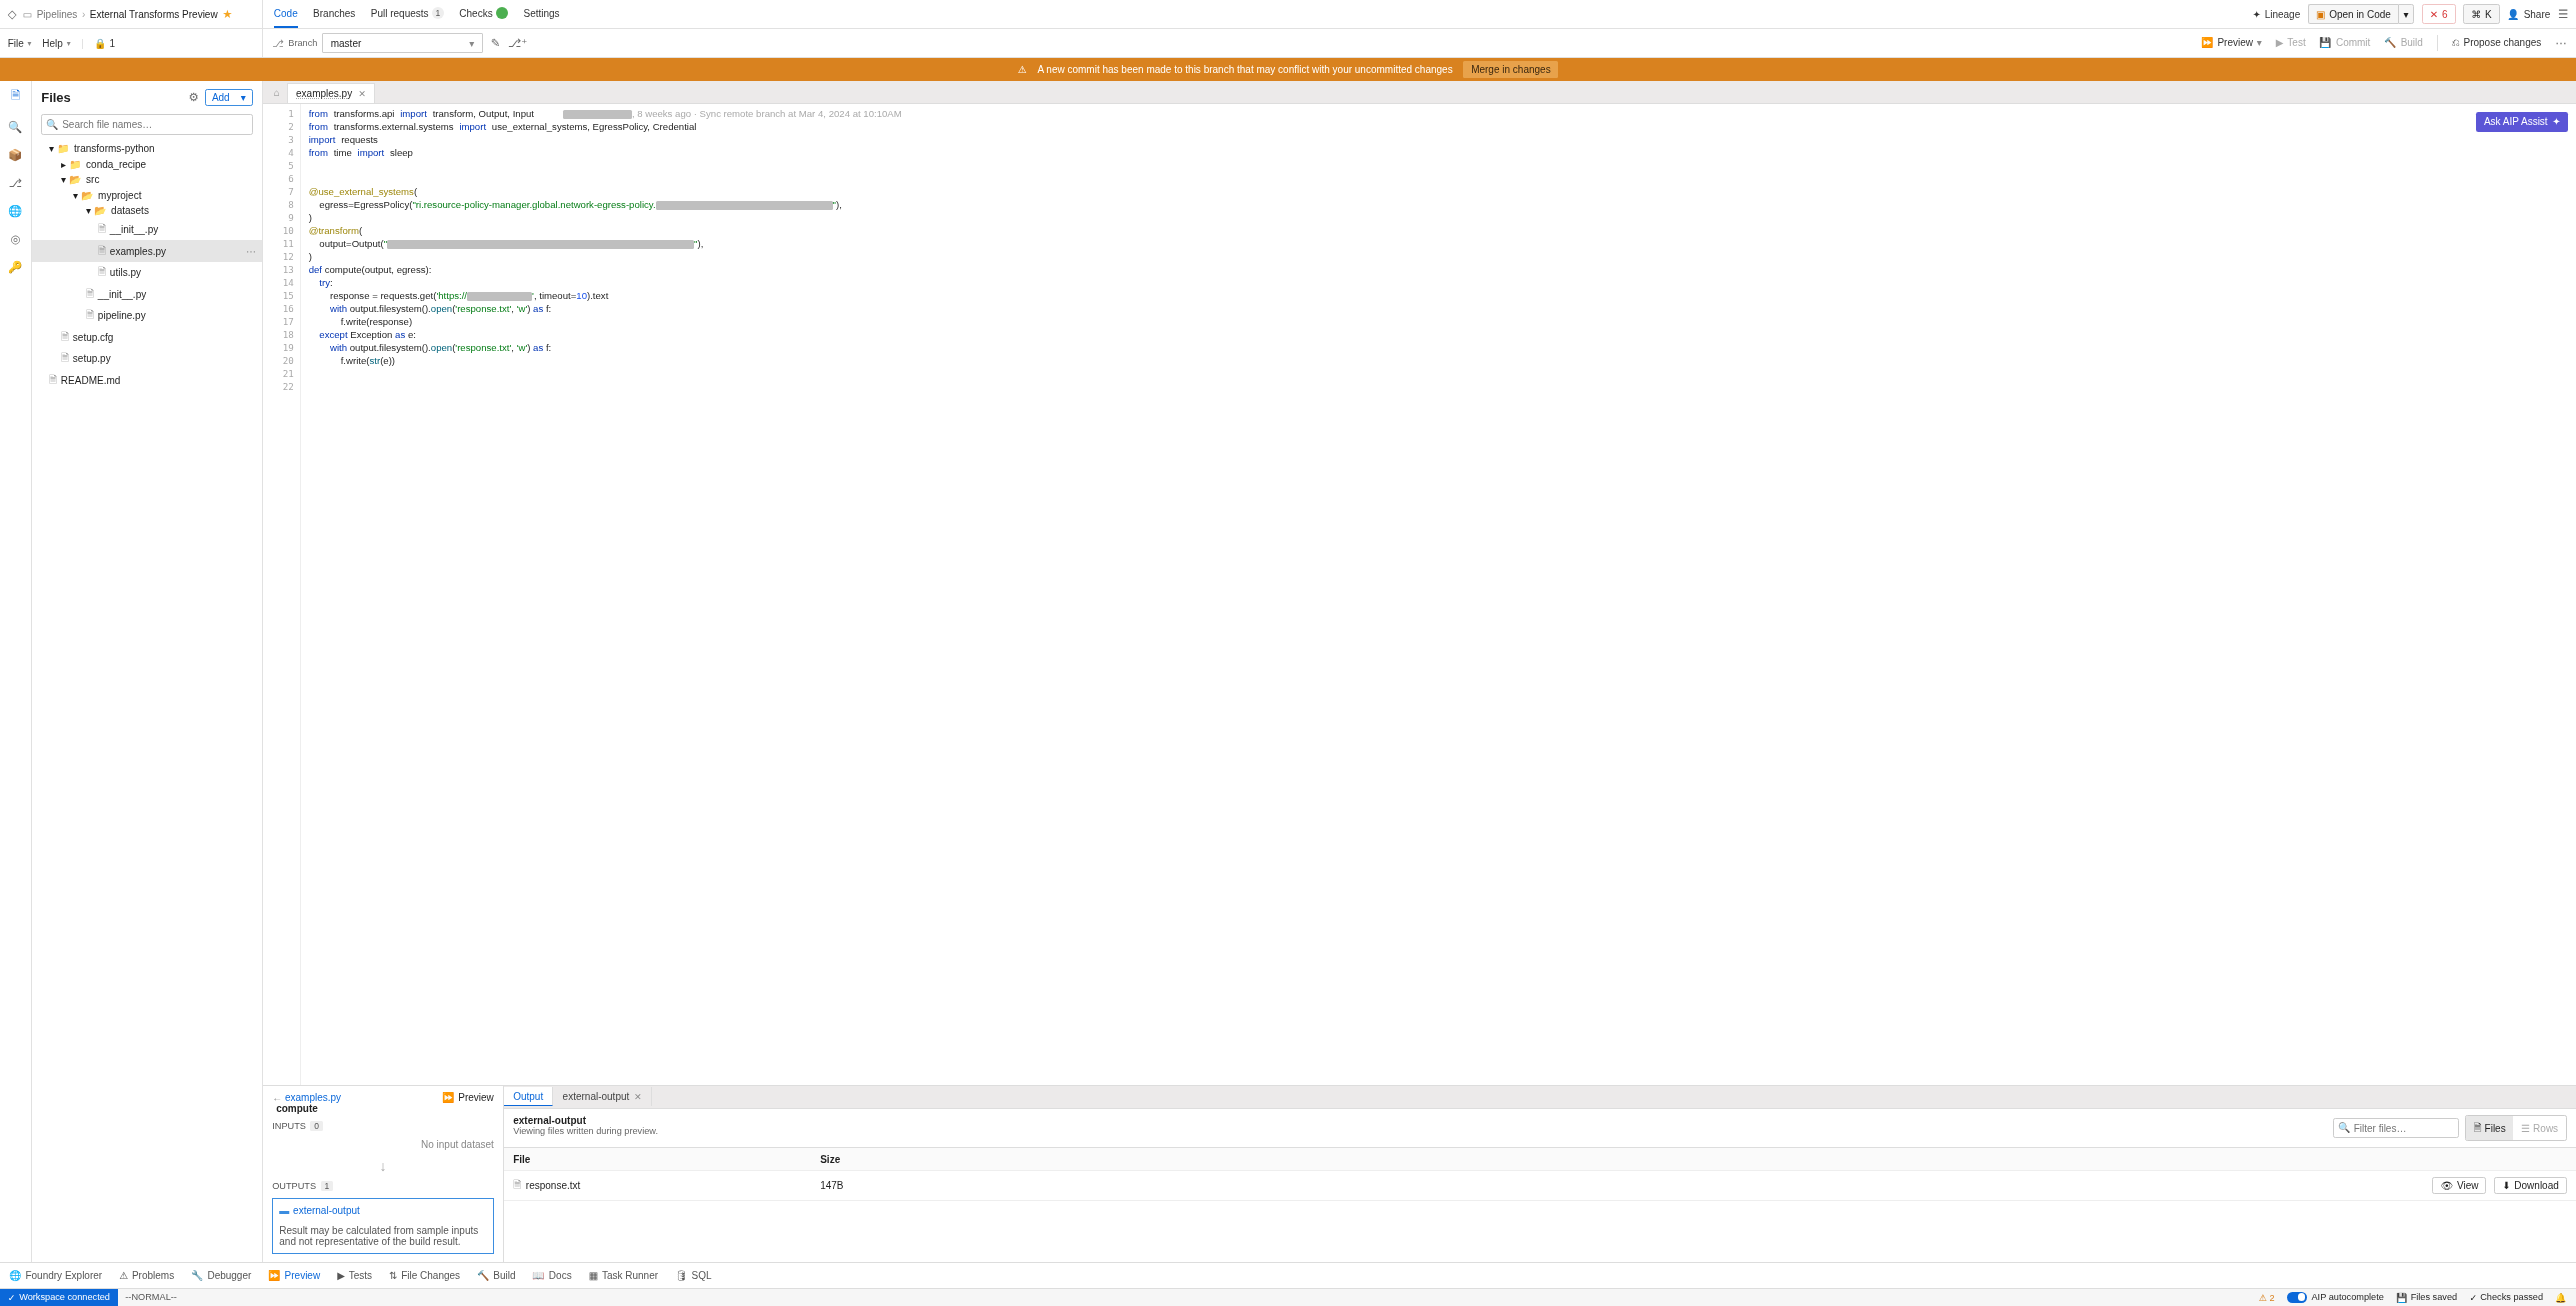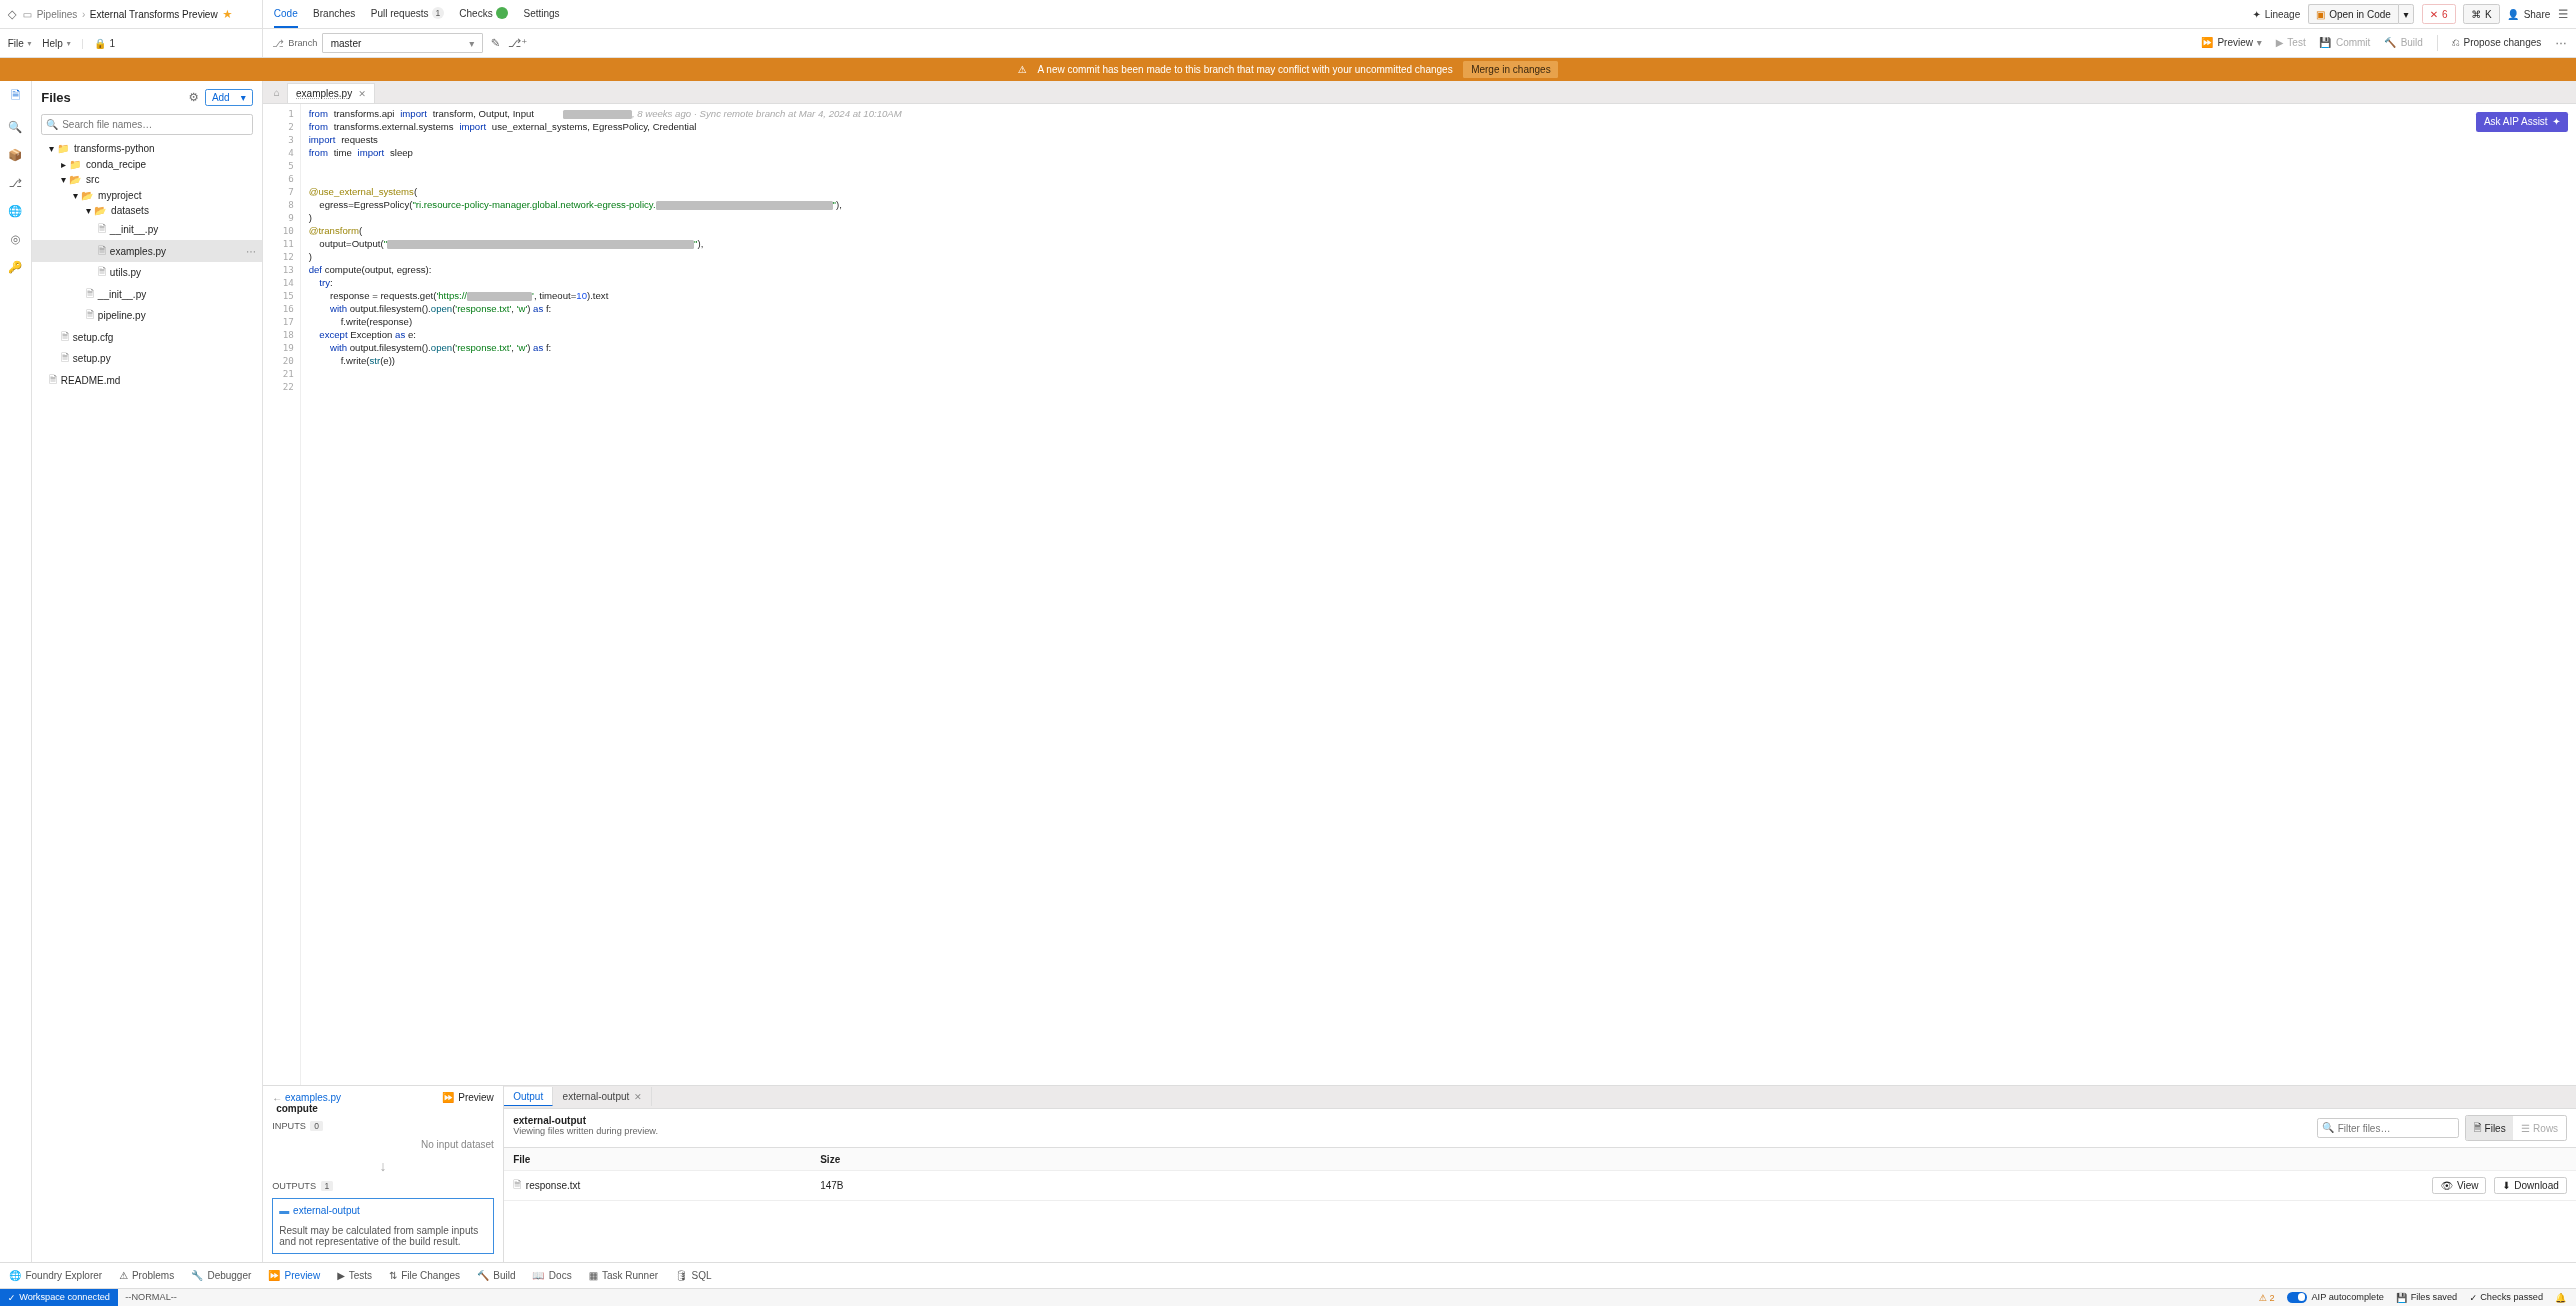--- a/index.html
+++ b/index.html
@@ -72,21 +72,21 @@
 .home-tab{padding:3.1px 6.1px;color:#888;cursor:pointer;}
 .editor-tab { background:#fff; padding:3.8px 7.7px; border:0.8px solid #ddd; border-bottom:none; display:flex; align-items:center; gap:6.1px; position:relative; top:0.8px;}
 .editor-tab .tname{ text-decoration:underline dotted #aaa; }
 .close-x{color:#888;cursor:pointer;font-size:9.2px;}
 
 .code-region { flex:1; position:relative; overflow:hidden; background:#fff; display:flex;}
 .gutter { width:38px; background:#fff; border-right:0.8px solid #eee; text-align:right; padding:3.1px 6.1px 0 0; color:#aaa; font-family: Menlo, Consolas, monospace; font-size:9.2px; line-height:13px;}
 .code { flex:1; padding:3.1px 0 0 7.7px; font-family: Menlo, Consolas, monospace; font-size:9.6px; line-height:13px; white-space:pre; overflow:auto;}
 .kw{color:#0033b3;} .str{color:#067d17;} .num{color:#1750eb;} .dec{color:#9e880d;} .pyfn{color:#00627a;}
 .redact{ display:inline-block; background:#bfbfbf; height:9.2px; border-radius:1.5px; vertical-align:middle;}
-.blame{ color:#aaa;font-style:italic; }
+.blame{ color:#aaa; }
 .aip-btn { position:absolute; top:7.7px; right:7.7px; background:#5b55d6; color:#fff; padding:4.6px 7.7px; border-radius:2.3px; display:flex; align-items:center; gap:4.6px; cursor:pointer; font-size:10px;text-align:right;}
 
 
 .split-row { display:flex; height:177px; border-top:0.8px solid #ddd;}
 .io-panel { width:241px; border-right:0.8px solid #ddd; display:flex; flex-direction:column; padding:6.1px 9.2px; overflow:auto;}
 .io-top{display:flex;justify-content:space-between;align-items:flex-start;}
 .io-link{color:#0b68d9;font-weight:500;}
 .io-sub{font-weight:600;color:#222;}
 .preview-mini{display:flex;align-items:center;gap:3.8px;cursor:pointer;}
 .sect-label{color:#555; font-size:9.2px; margin-top:7.7px; display:flex;align-items:center;gap:4.6px;}
@@ -99,21 +99,21 @@
 
 .results-panel{flex:1;display:flex;flex-direction:column;}
 .res-tabs{height:23px;background:#eceaea;border-bottom:0.8px solid #ddd;display:flex;align-items:center;}
 .res-tab{padding:3.8px 9.2px;cursor:pointer;color:#444;border-right:0.8px solid #ddd;display:flex;align-items:center;gap:4.6px;}
 .res-tab.active{background:#fff;color:#0b68d9;border-bottom:1.5px solid #0b68d9;}
 .res-header{display:flex;justify-content:space-between;align-items:flex-start;padding:6.1px 9.2px;}
 .res-title{font-weight:600;}
 .res-desc{color:#666;font-size:9.2px;}
 .res-controls{display:flex;gap:6.1px;align-items:center;}
 .filter-box{position:relative;}
-.filter-box input{padding:3.8px 6.1px 3.8px 20px;border:0.8px solid #ccc;border-radius:2.3px;width:142px;font-size:10px;}
+.filter-box input{padding:3.8px 6.1px 3.8px 20px;border:0.8px solid #ccc;border-radius:2.3px;width:126px;font-size:10px;}
 .toggle-split{display:flex;border:0.8px solid #ccc;border-radius:2.3px;overflow:hidden;}
 .toggle-split .seg{padding:3.8px 7.7px;display:flex;align-items:center;gap:3.1px;cursor:pointer;}
 .toggle-split .seg.active{background:#e8e8e8;}
 .toggle-split .seg.inactive{color:#aaa;}
 .res-table{border-top:0.8px solid #ddd;}
 .res-thead,.res-trow{display:flex;padding:5.4px 9.2px;border-bottom:0.8px solid #eee;align-items:center;}
 .res-thead{font-weight:600;background:#fafafa;}
 .col-file{flex:0 0 307px;display:flex;align-items:center;gap:4.6px;} .col-size{flex:0 0 154px;} .col-actions{margin-left:auto;display:flex;gap:7.7px;}
 .mini-btn{border:0.8px solid #ccc;border-radius:2.3px;padding:2.3px 7px;display:flex;align-items:center;gap:3.8px;cursor:pointer;background:#fff;}
 

